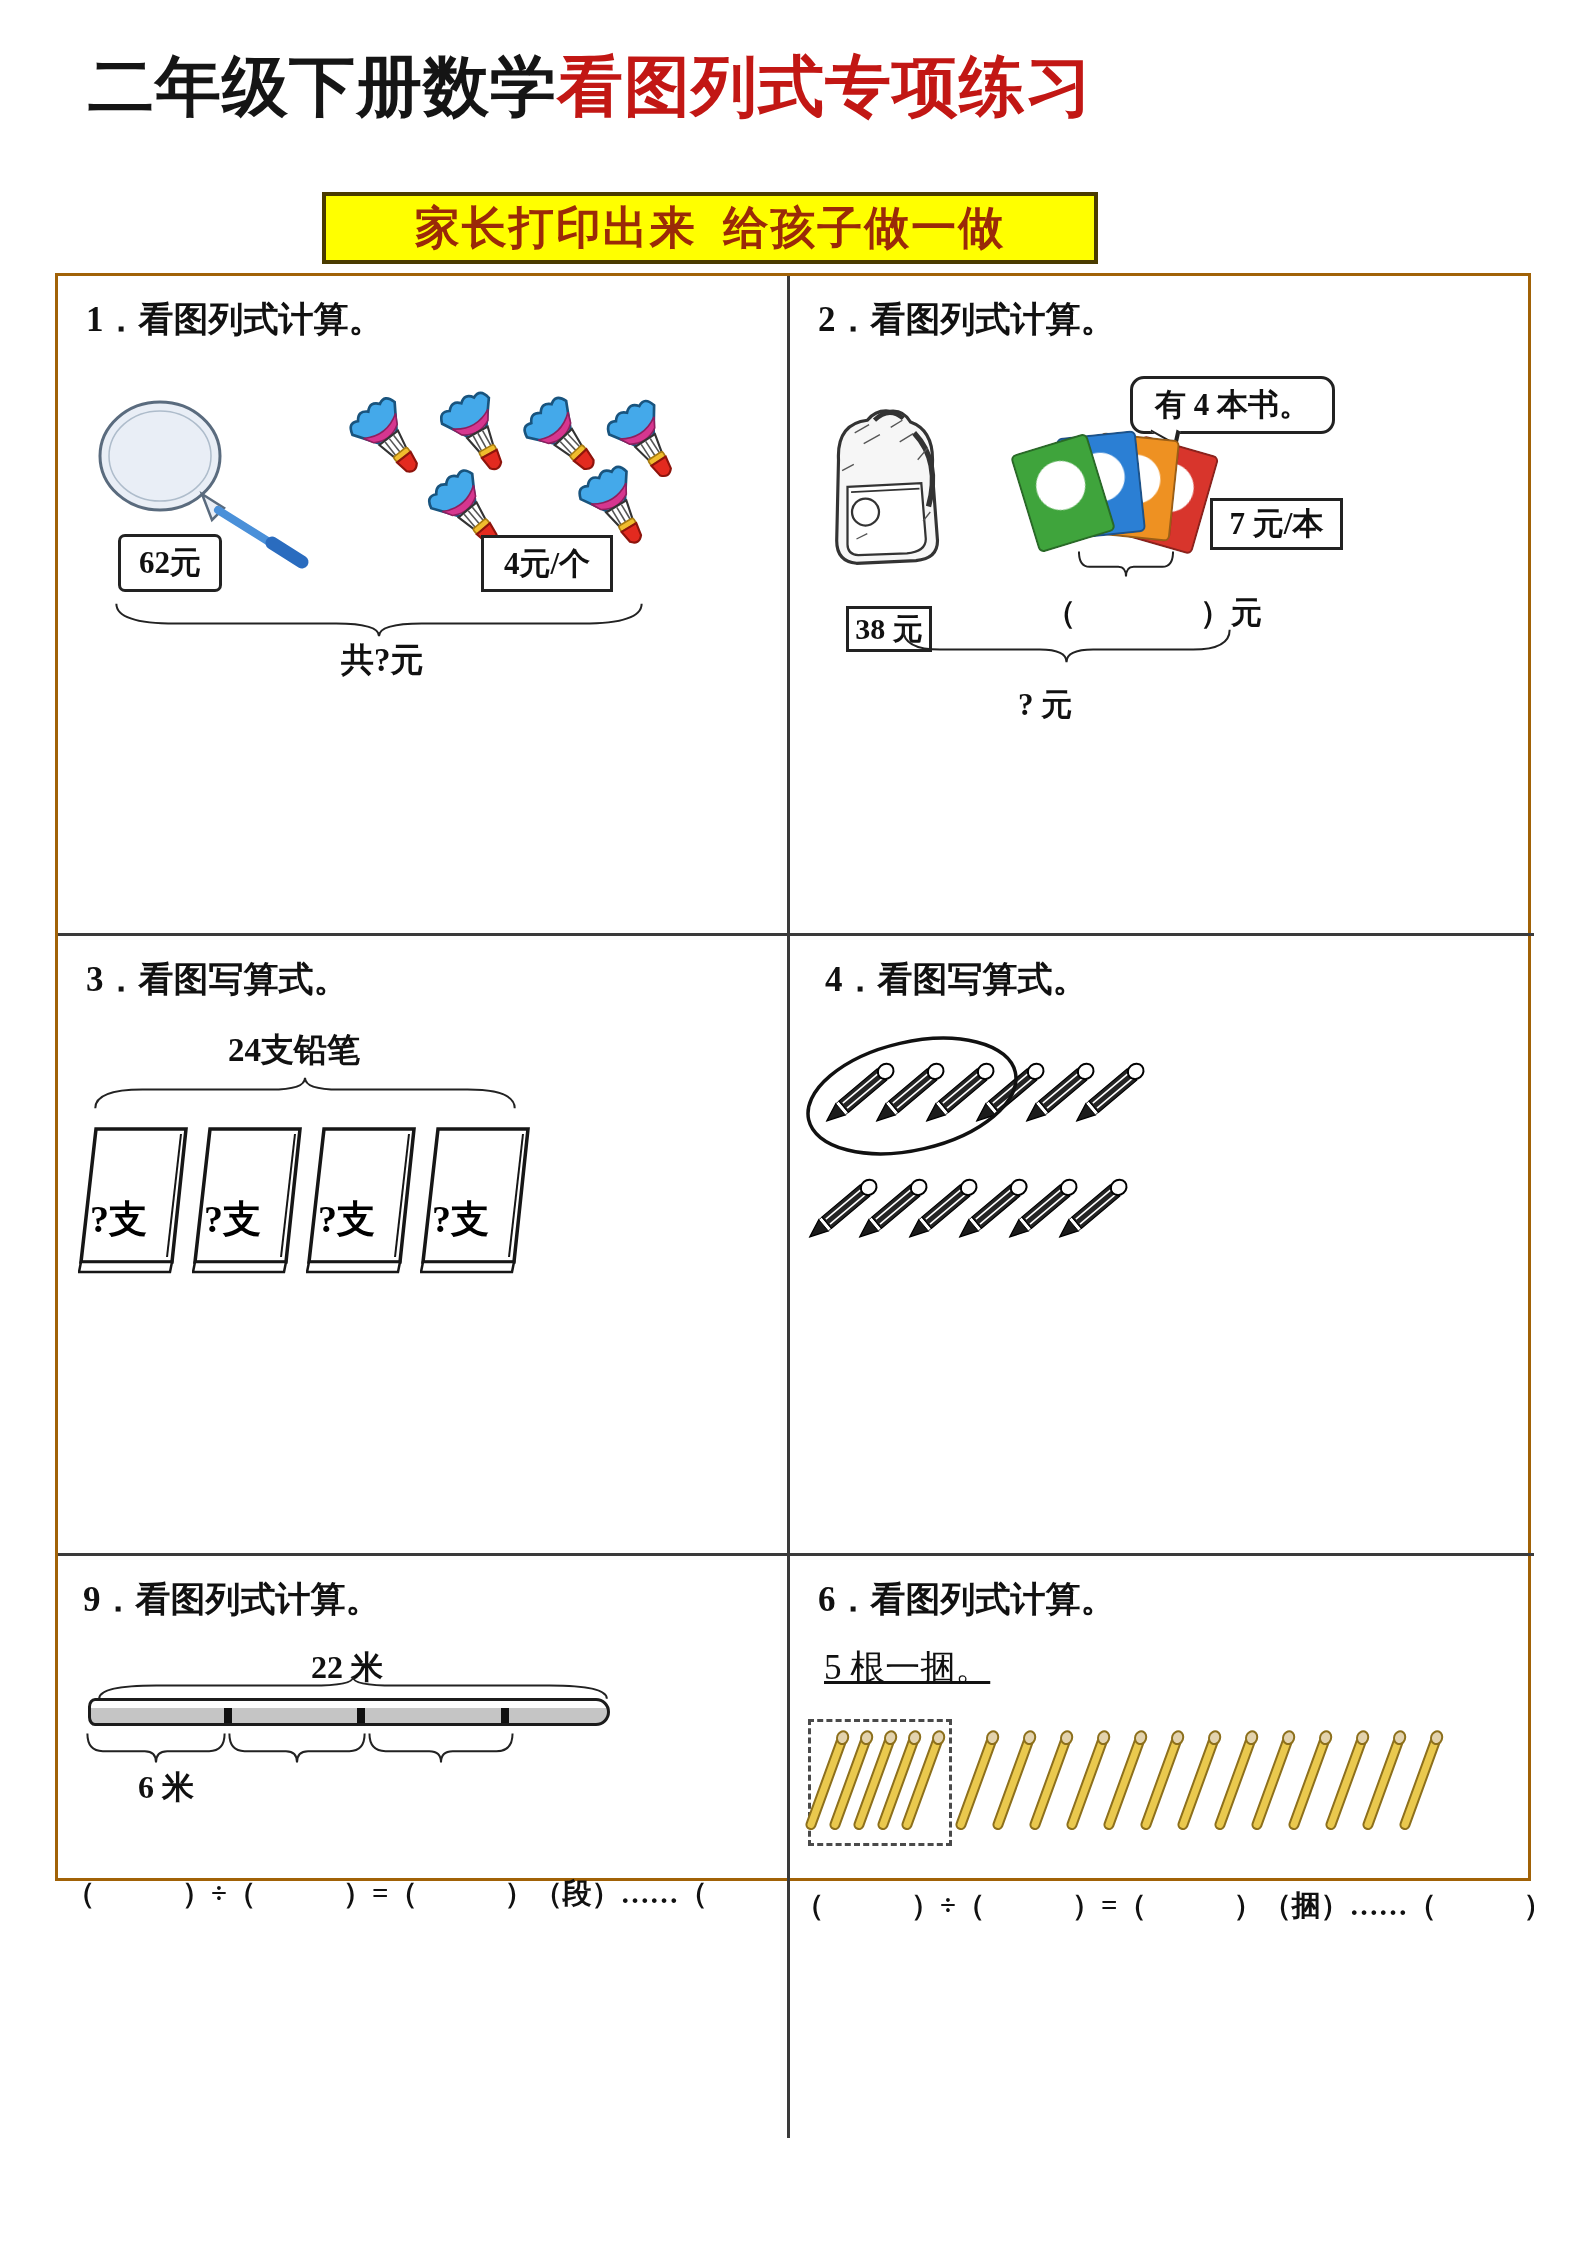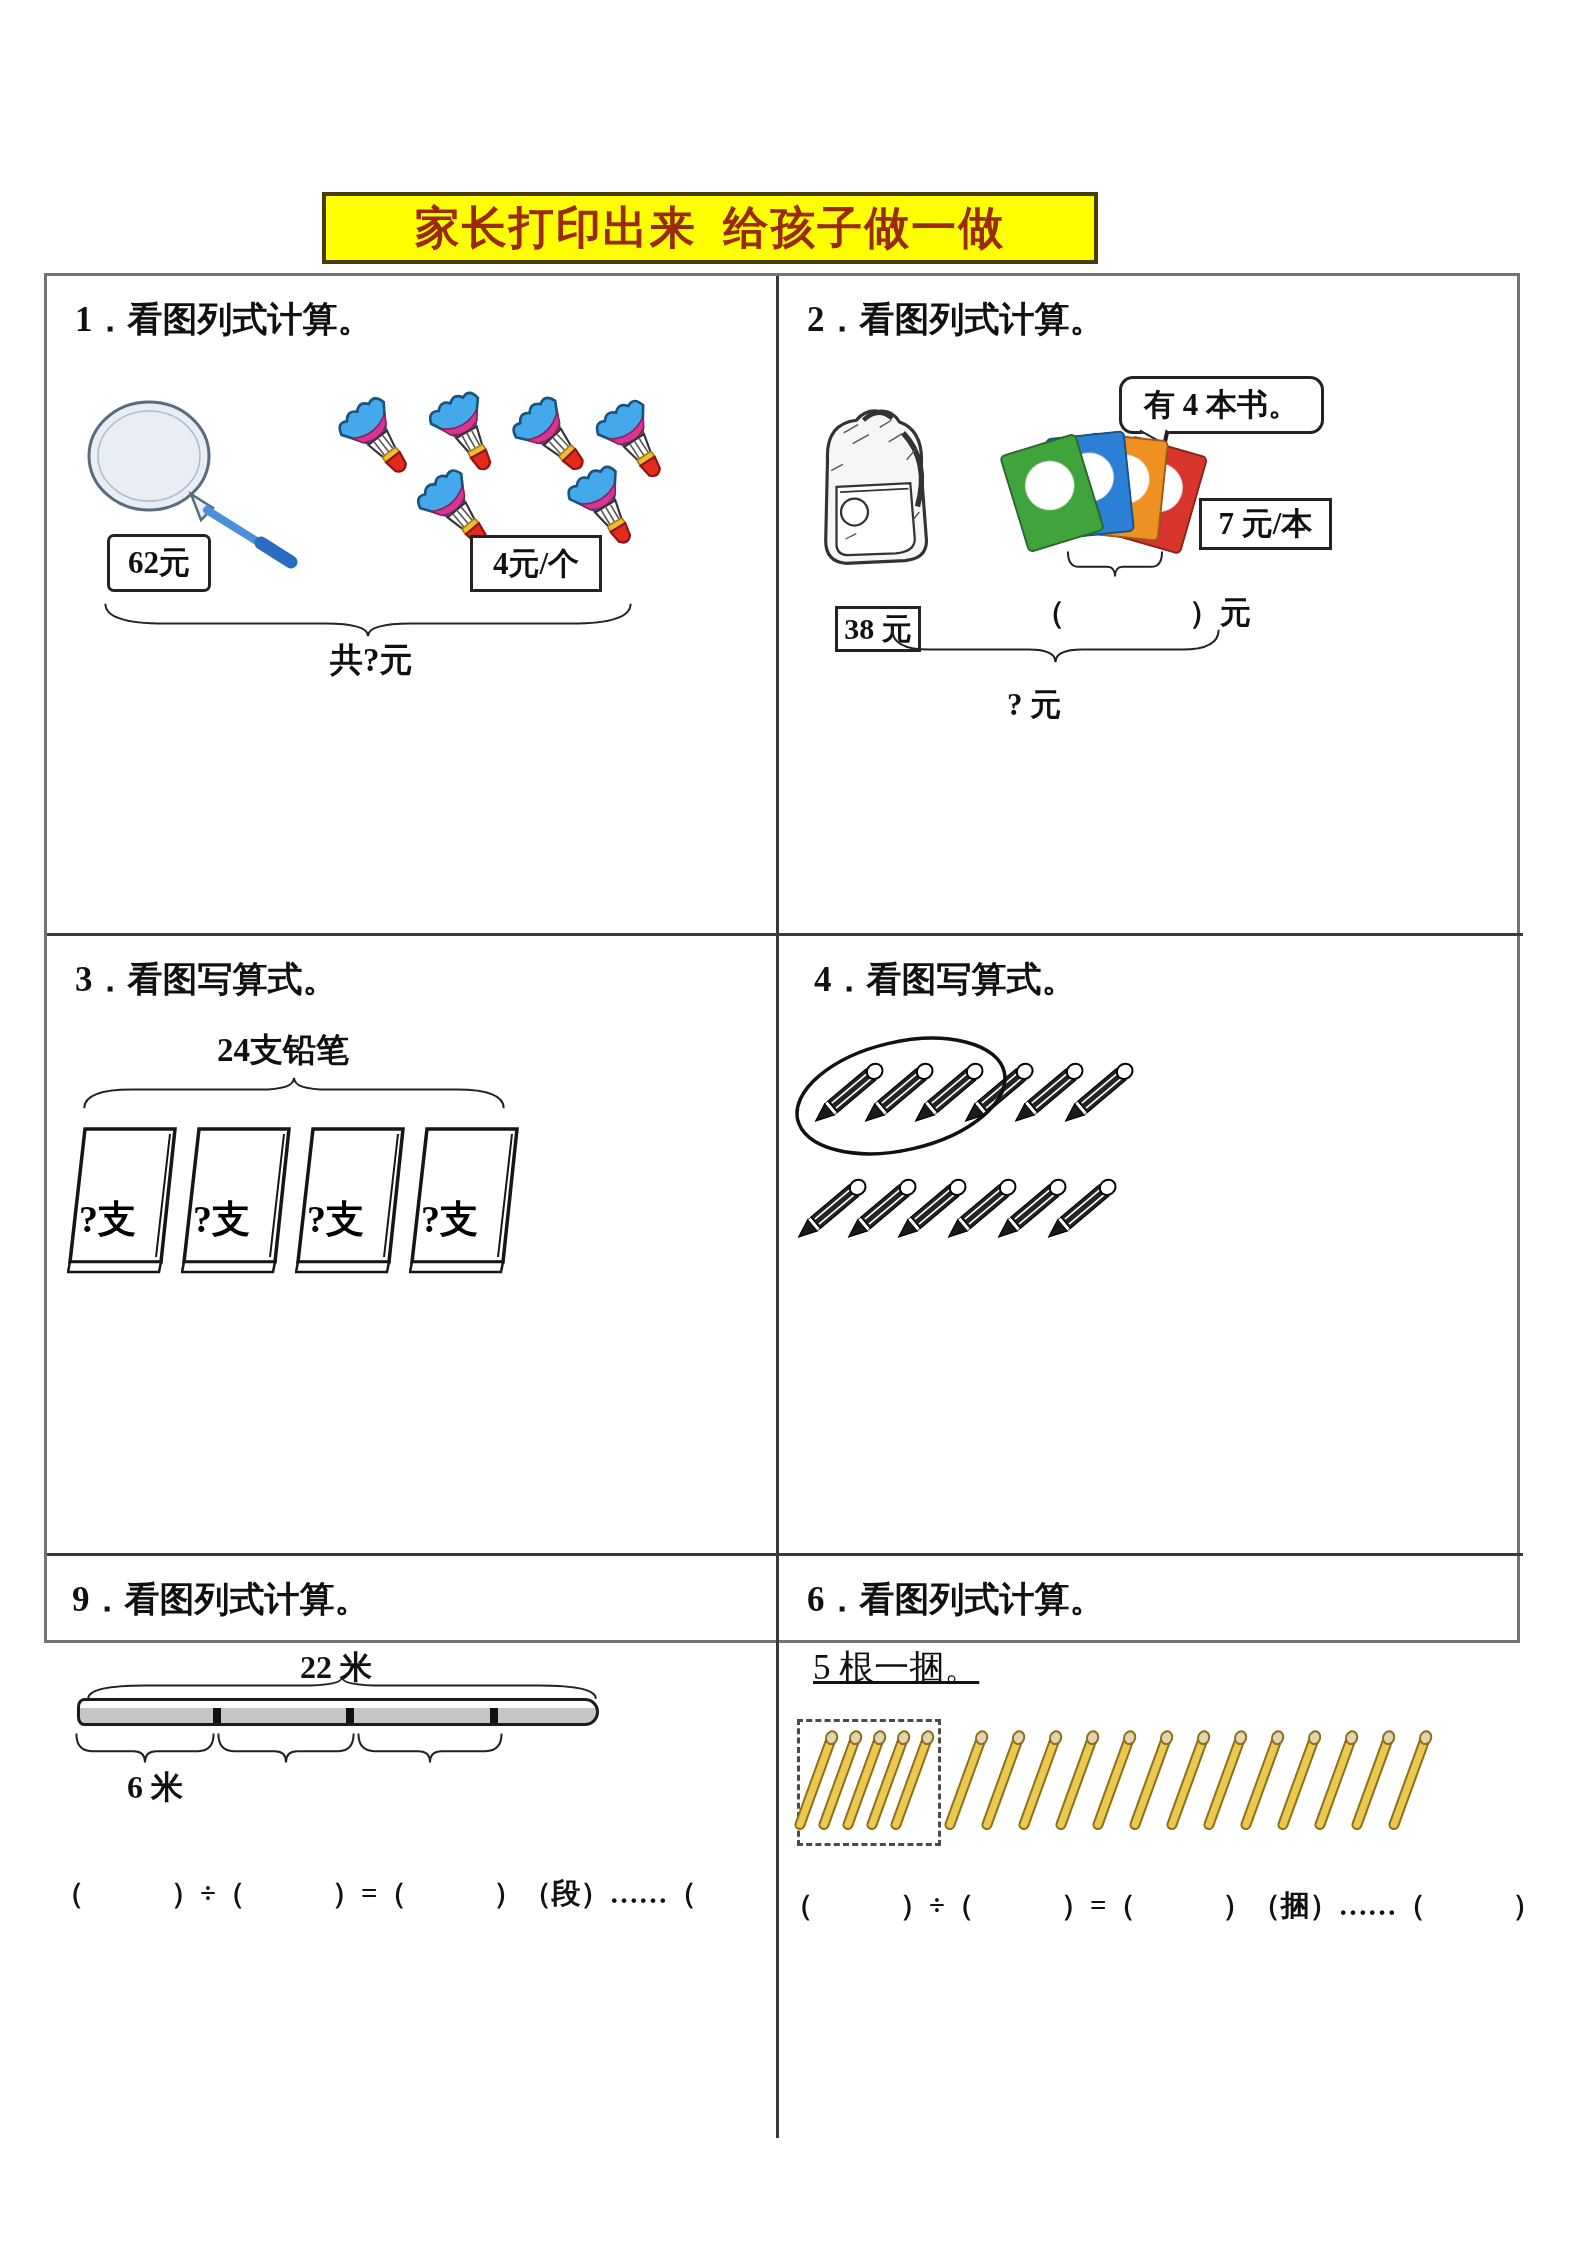--- a/index.html
+++ b/index.html
@@ -10,23 +10,23 @@
   .main-title{position:absolute;left:88px;top:42px;font-size:66px;font-weight:900;
               letter-spacing:1px;white-space:nowrap;}
   .main-title .t-black{color:#151515;}
   .main-title .t-red{color:#c21714;}
   .banner{position:absolute;left:322px;top:192px;width:776px;height:72px;
           background:#ffff00;border:4px solid #4a3b00;box-sizing:border-box;
           display:flex;align-items:center;justify-content:center;
           font-size:45px;font-weight:900;color:#9a2a08;letter-spacing:2px;white-space:pre;}
 
   
-  .sheet{position:absolute;left:44px;top:273px;width:1476px;height:1370px;
+  .sheet{position:absolute;left:55px;top:273px;width:1476px;height:1608px;
          display:grid;grid-template-columns:732px 744px;grid-template-rows:660px 620px 582px;
-         border:3px solid #737373;box-sizing:border-box;}
+         border:3px solid #a16207;box-sizing:border-box;}
   .cell{position:relative;border-right:3px solid #3a3a3a;border-bottom:3px solid #3a3a3a;box-sizing:border-box;overflow:hidden;}
   .cell.last-col{border-right:none;}
   .cell.last-row{border-bottom:none;}
   .q-title{position:absolute;left:28px;top:20px;font-size:35px;font-weight:700;white-space:nowrap;}
   .box-label{position:absolute;border:3px solid #222;background:#fff;
              font-size:31px;font-weight:600;display:flex;align-items:center;justify-content:center;
              padding:8px 10px;white-space:nowrap;box-sizing:border-box;}
   .plain-label{position:absolute;font-size:32px;font-weight:600;white-space:nowrap;}
   .brace{position:absolute;}
   .brace svg{display:block;width:100%;height:100%;}
@@ -95,20 +95,21 @@
   .sticks.inside{left:22px;top:170px;}
   .sticks.inside svg{margin-right:-6px;}
   .sticks.outside{left:172px;top:170px;}
   .sticks.outside svg{margin-right:7px;}
 </style>
 </head>
 <body>
 
 <div class="page">
 
+  <div class="main-title"><span class="t-black">二年级下册数学</span><span class="t-red">看图列式专项练习</span></div>
   <div class="banner">家长打印出来  给孩子做一做</div>
 
   <div class="sheet">
 
     <section class="cell">
       <div class="q-title">1．看图列式计算。</div>
 
       <svg class="racket" viewBox="0 0 238 182">
         <ellipse cx="70" cy="64" rx="60" ry="54" fill="#e9eef6" stroke="#5a6b7e" stroke-width="3"></ellipse>
         <ellipse cx="70" cy="64" rx="51" ry="45" fill="none" stroke="#aebccb" stroke-width="1.5"></ellipse>

